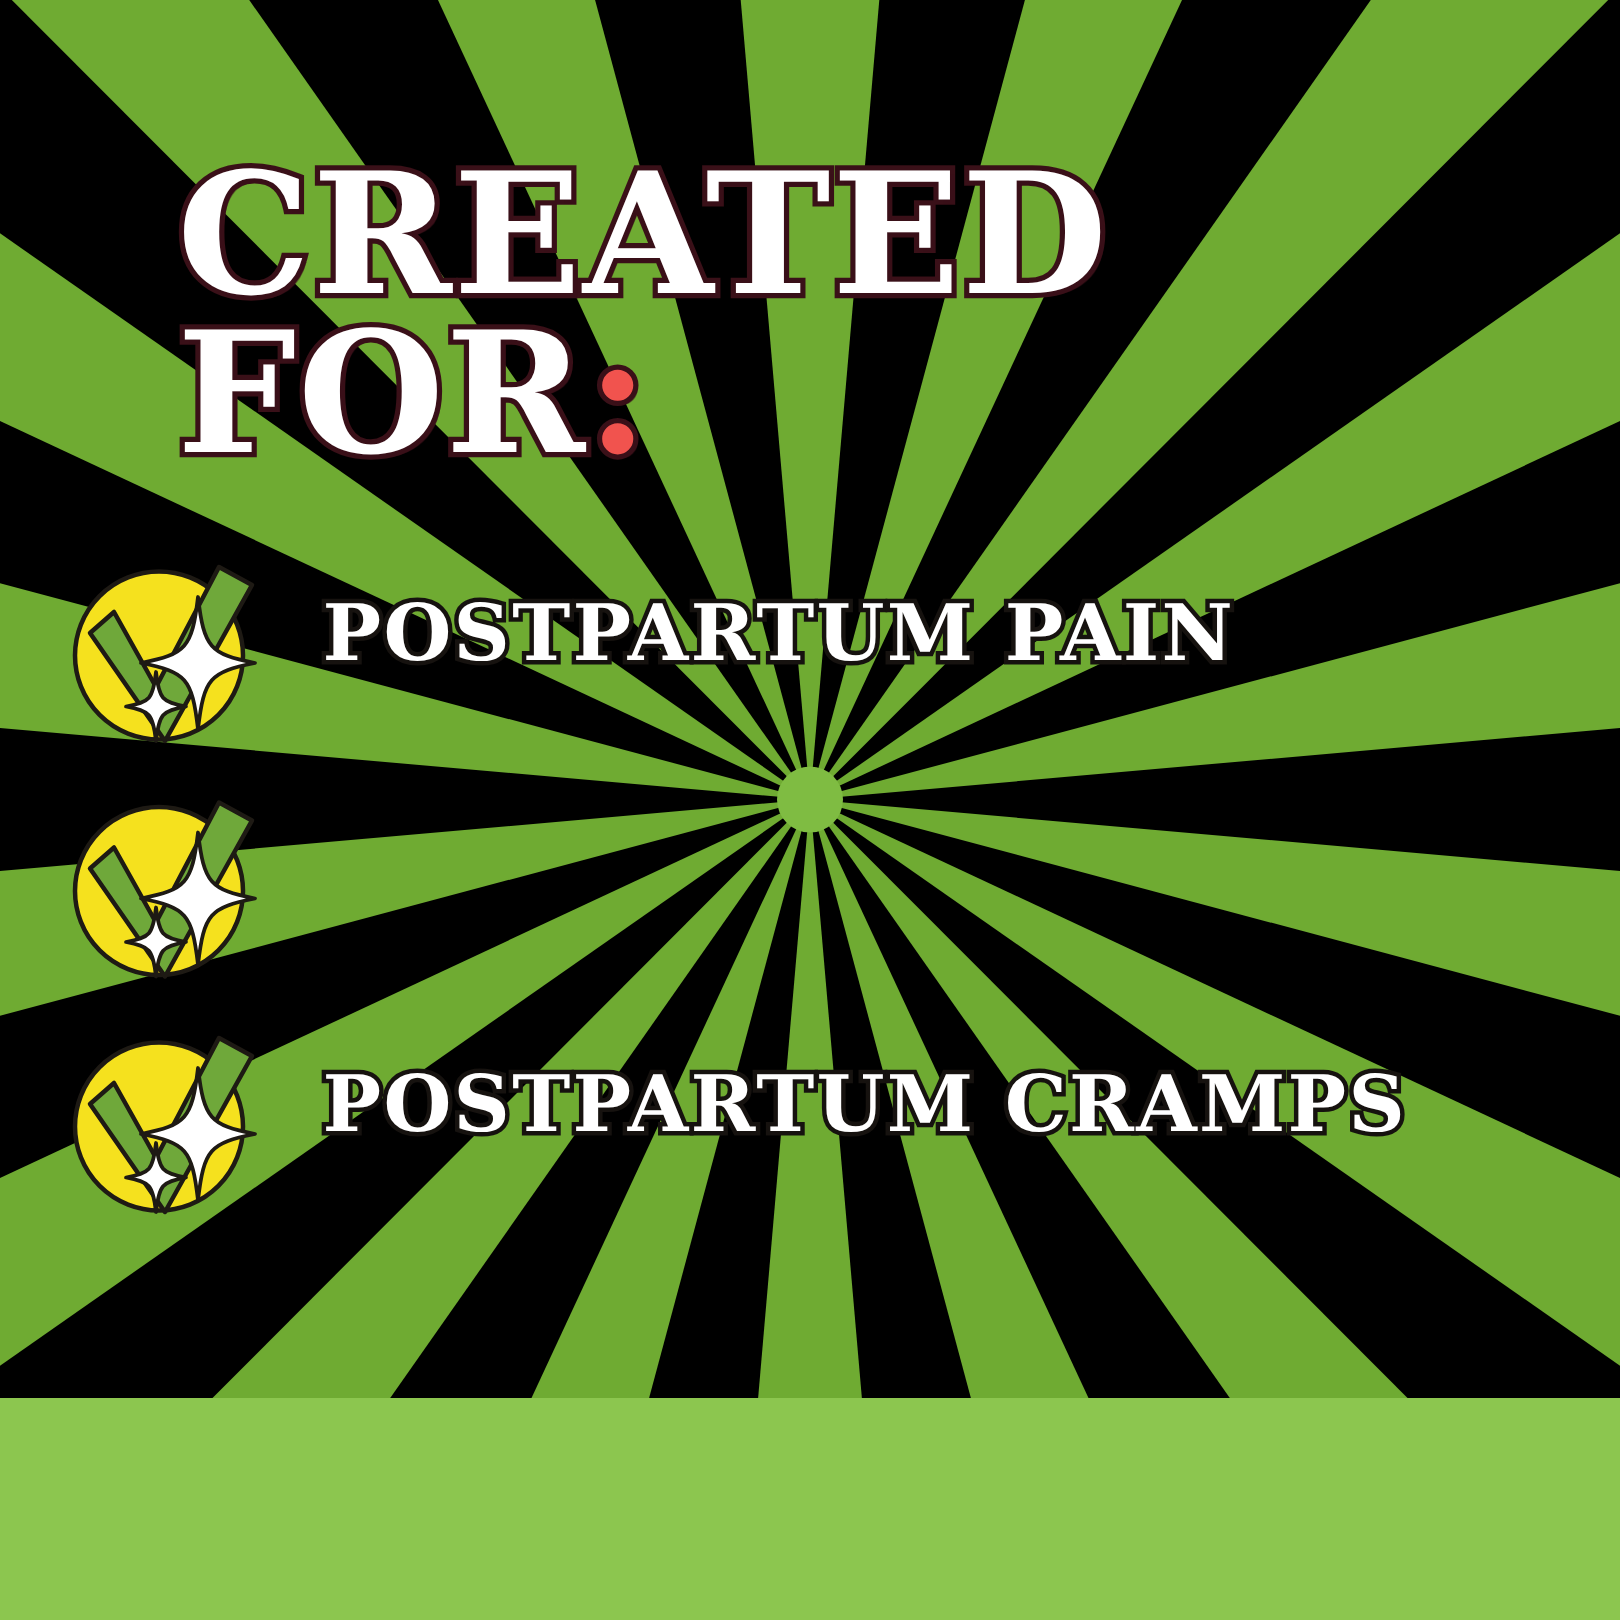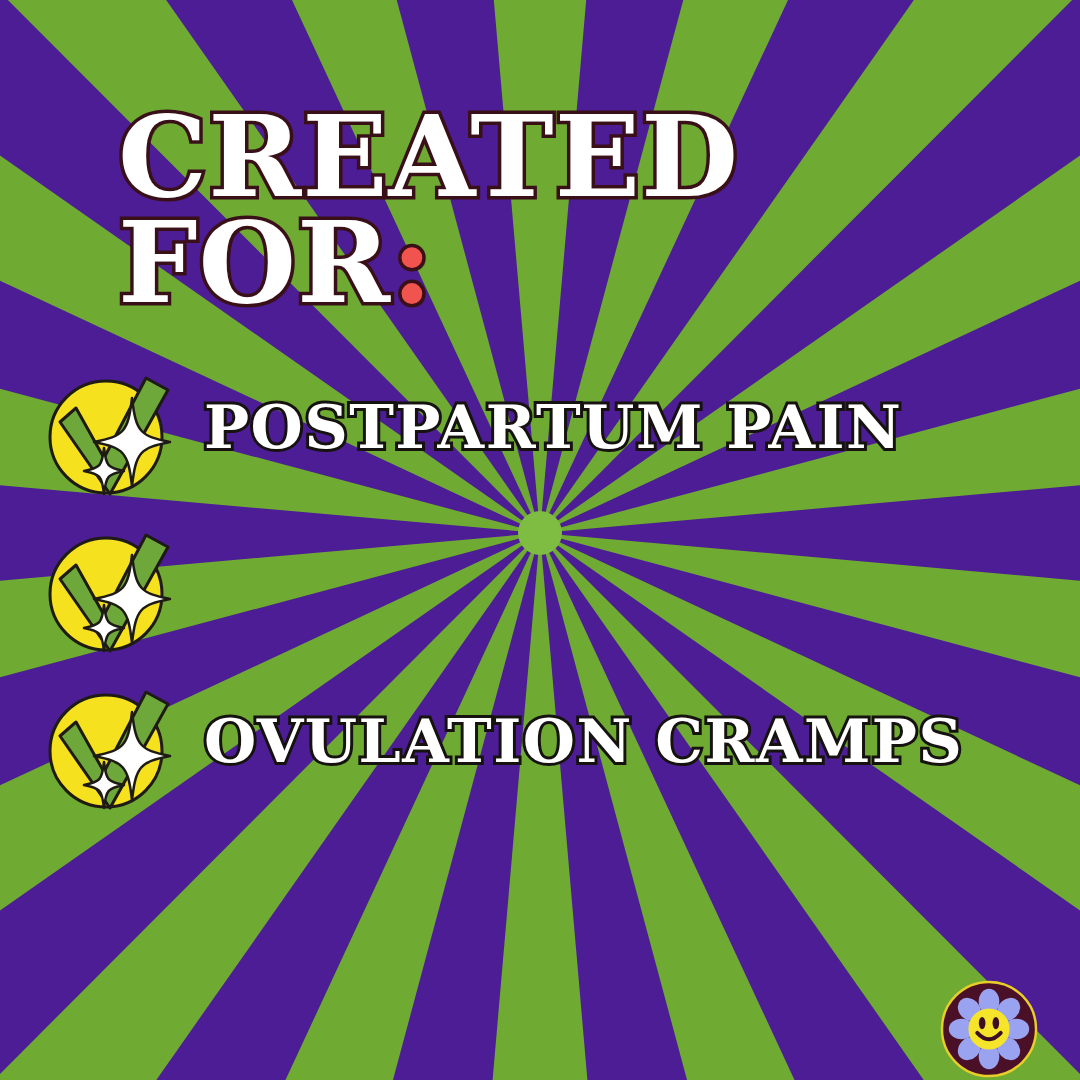--- a/index.html
+++ b/index.html
@@ -3,24 +3,24 @@
 <meta charset="utf-8">
 <style>
   html, body {
     margin: 0;
     padding: 0;
     background: #8CC64F;
   }
   #stage {
     position: relative;
     width: 1080px;
-    height: 1080px;
+    height: 932px;
     overflow: hidden;
     font-family: "Liberation Serif", serif;
-    background: #4c1d95;
+    background: #000000;
   }
 
   
   #sunburst {
     position: absolute;
     inset: 0;
     overflow: hidden;
   }
   #sunburst .ray {
     position: absolute;
@@ -83,25 +83,25 @@
   }
   .icon-wrap {
     position: absolute;
     left: 46px;
     top: 2px;
     width: 130px;
     height: 130px;
   }
   .row-label {
     position: absolute;
-    left: 204px;
+    left: 215px;
     top: 24px;
     font-family: "DejaVu Serif", serif;
     font-weight: bold;
-    font-size: 60px;
+    font-size: 52px;
     letter-spacing: 1.5px;
     color: #ffffff;
     white-space: nowrap;
     -webkit-text-stroke: 6px #16120f;
     paint-order: stroke fill;
   }
 
   
   #logo {
     position: absolute;
@@ -171,21 +171,21 @@
 
     <div class="row">
       <div class="icon-wrap">
         <svg viewBox="0 0 130 130" width="130" height="130" aria-hidden="true">
           <circle cx="60" cy="67" r="56" fill="#F5E11E" stroke="#1E1A14" stroke-width="3"></circle>
           <path d="M14 52 L30 38 L58 88 L100 8 L122 20 L64 124 Z" fill="#6FA83A" stroke="#1E1A14" stroke-width="3" stroke-linejoin="round"></path>
           <path d="M86 28 C90 62 94 66 124 72 C94 78 90 82 86 116 C82 82 78 78 48 72 C78 66 82 62 86 28 Z" fill="#FFFFFF" stroke="#1E1A14" stroke-width="2.5" stroke-linejoin="round"></path>
           <path d="M58 78 C60 96 62 98 78 101 C62 104 60 106 58 124 C56 106 54 104 38 101 C54 98 56 96 58 78 Z" fill="#FFFFFF" stroke="#1E1A14" stroke-width="2.5" stroke-linejoin="round"></path>
         </svg>
       </div>
-      <div class="row-label">OVULATION CRAMPS</div>
+      <div class="row-label">POSTPARTUM CRAMPS</div>
     </div>
 
 
   </div>
 
   <div id="logo">
     <svg viewBox="0 0 100 100" width="98" height="98" aria-hidden="true">
       <circle cx="50" cy="50" r="48" fill="#4A1028" stroke="#E9CE2A" stroke-width="2.5"></circle>
       <g fill="#9AA3F0">
         <ellipse cx="50" cy="22" rx="10.5" ry="13"></ellipse>

